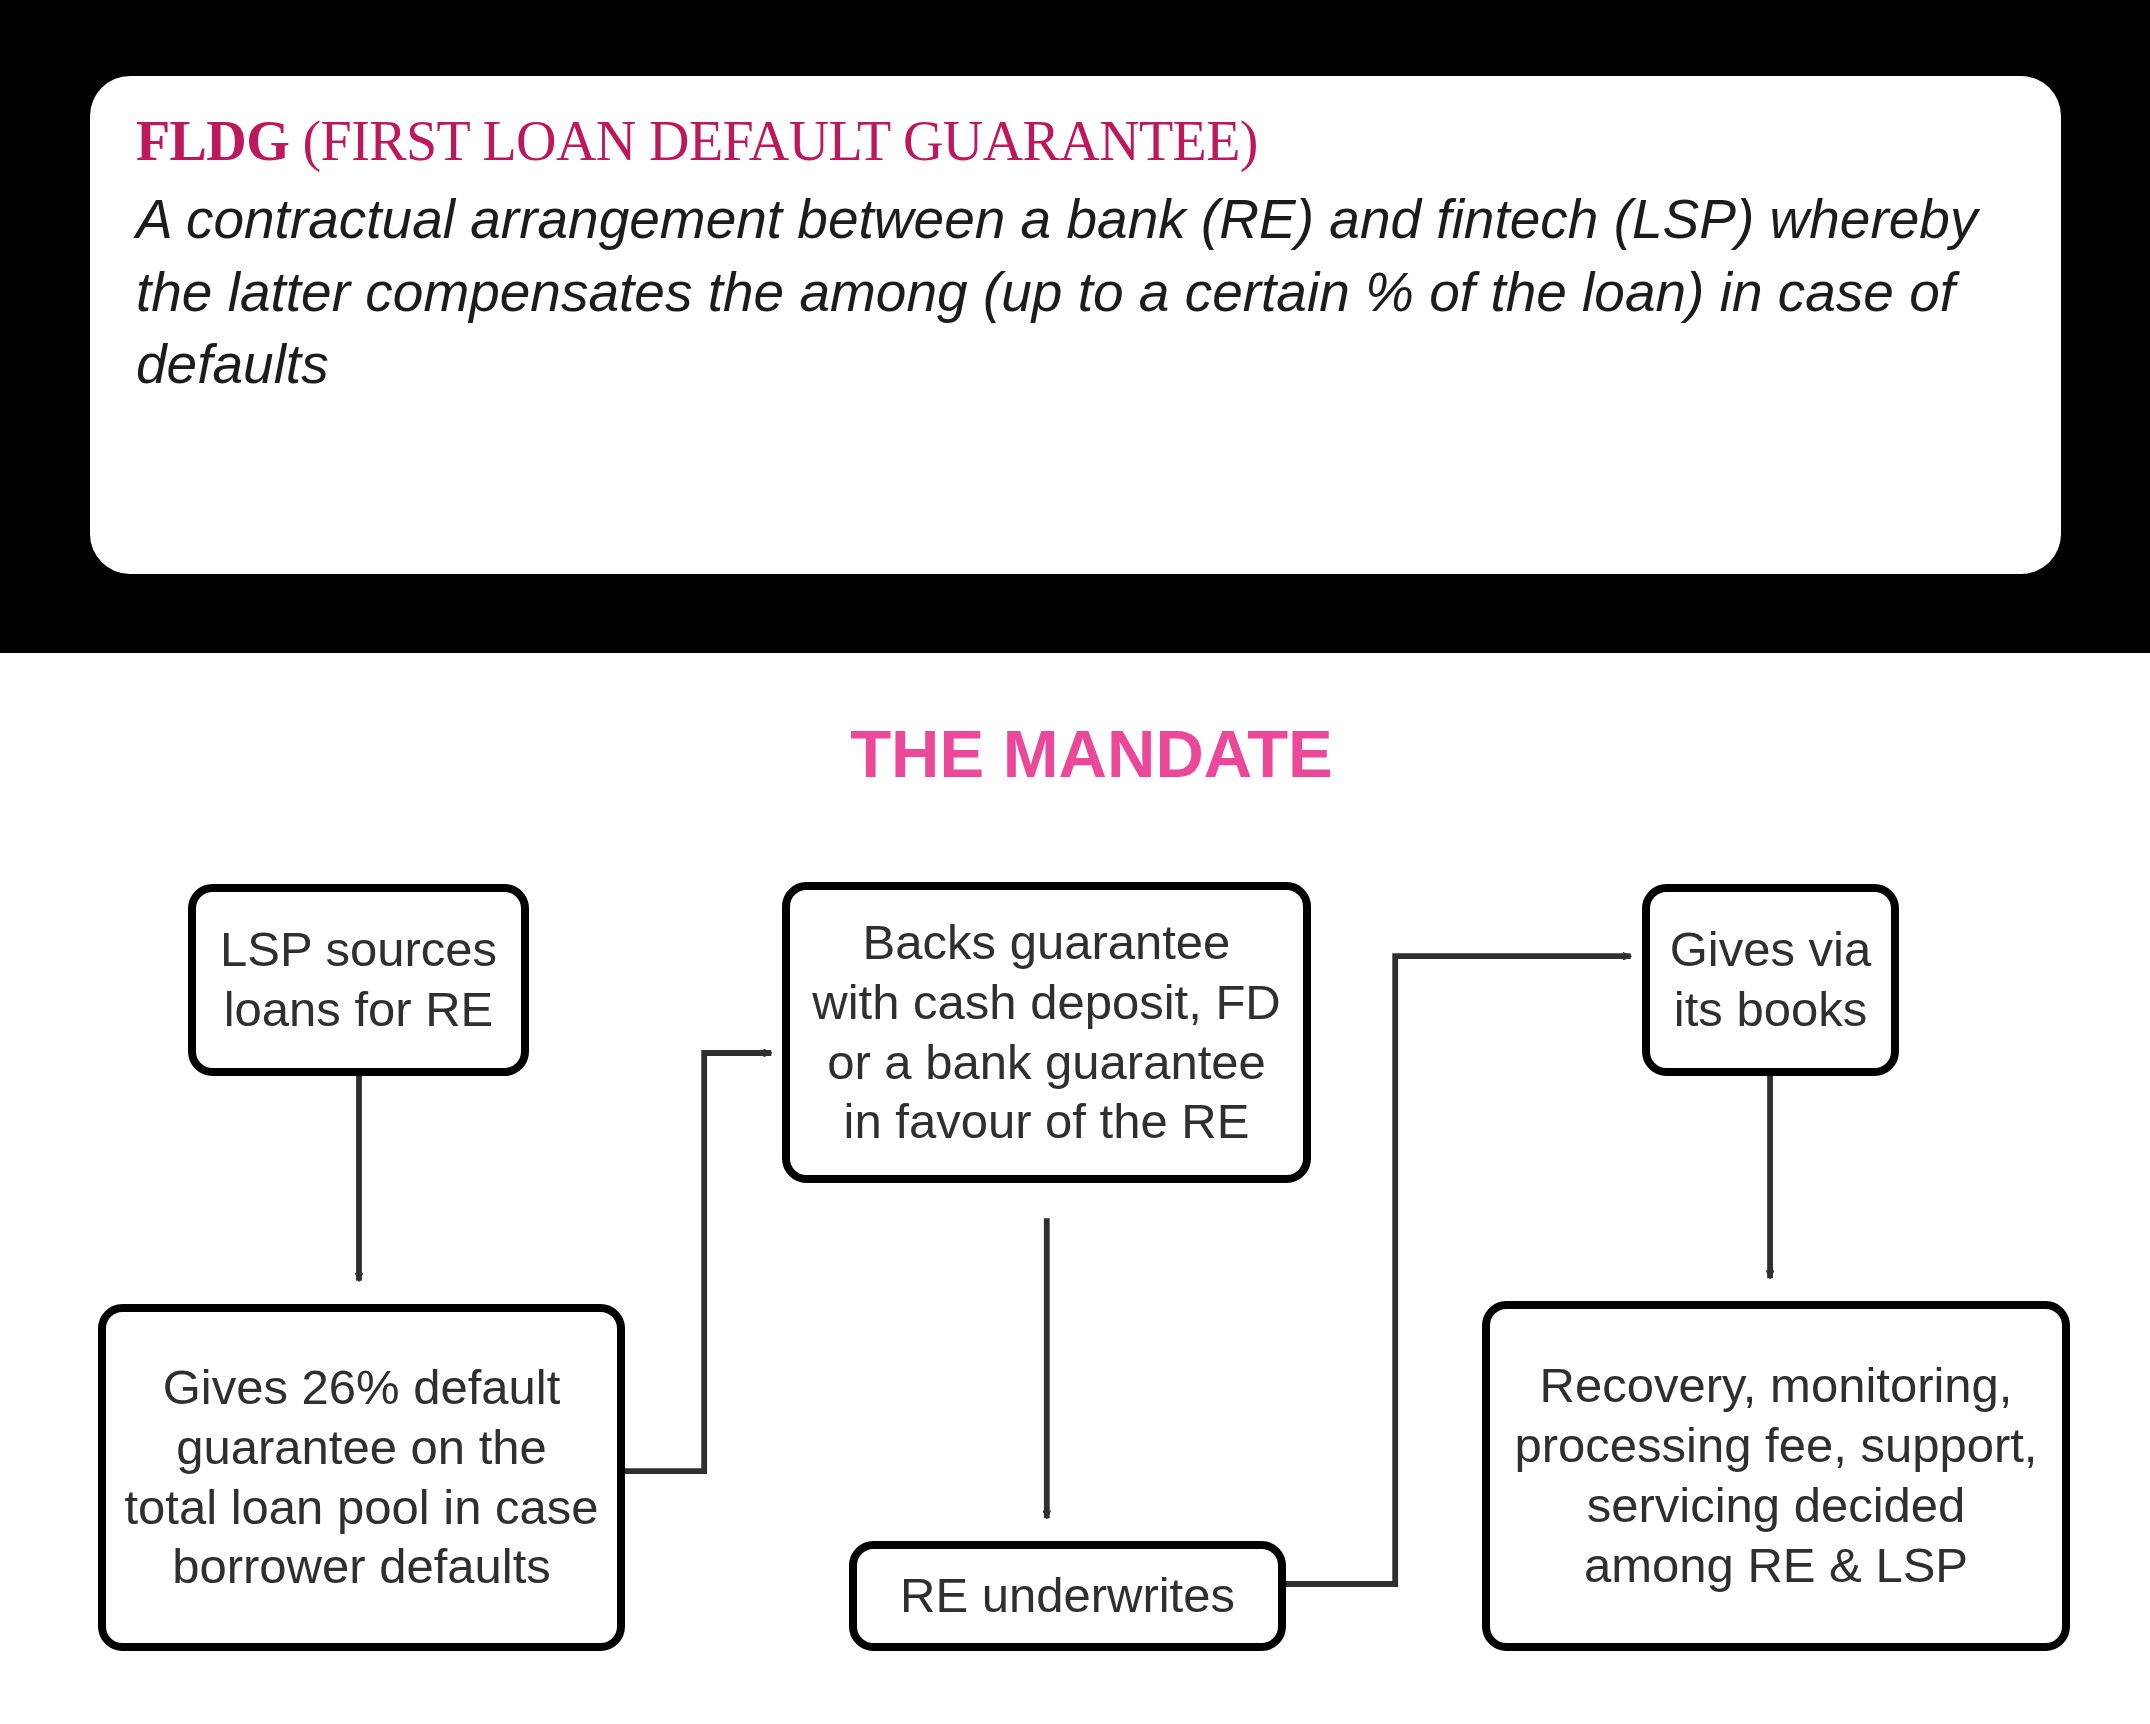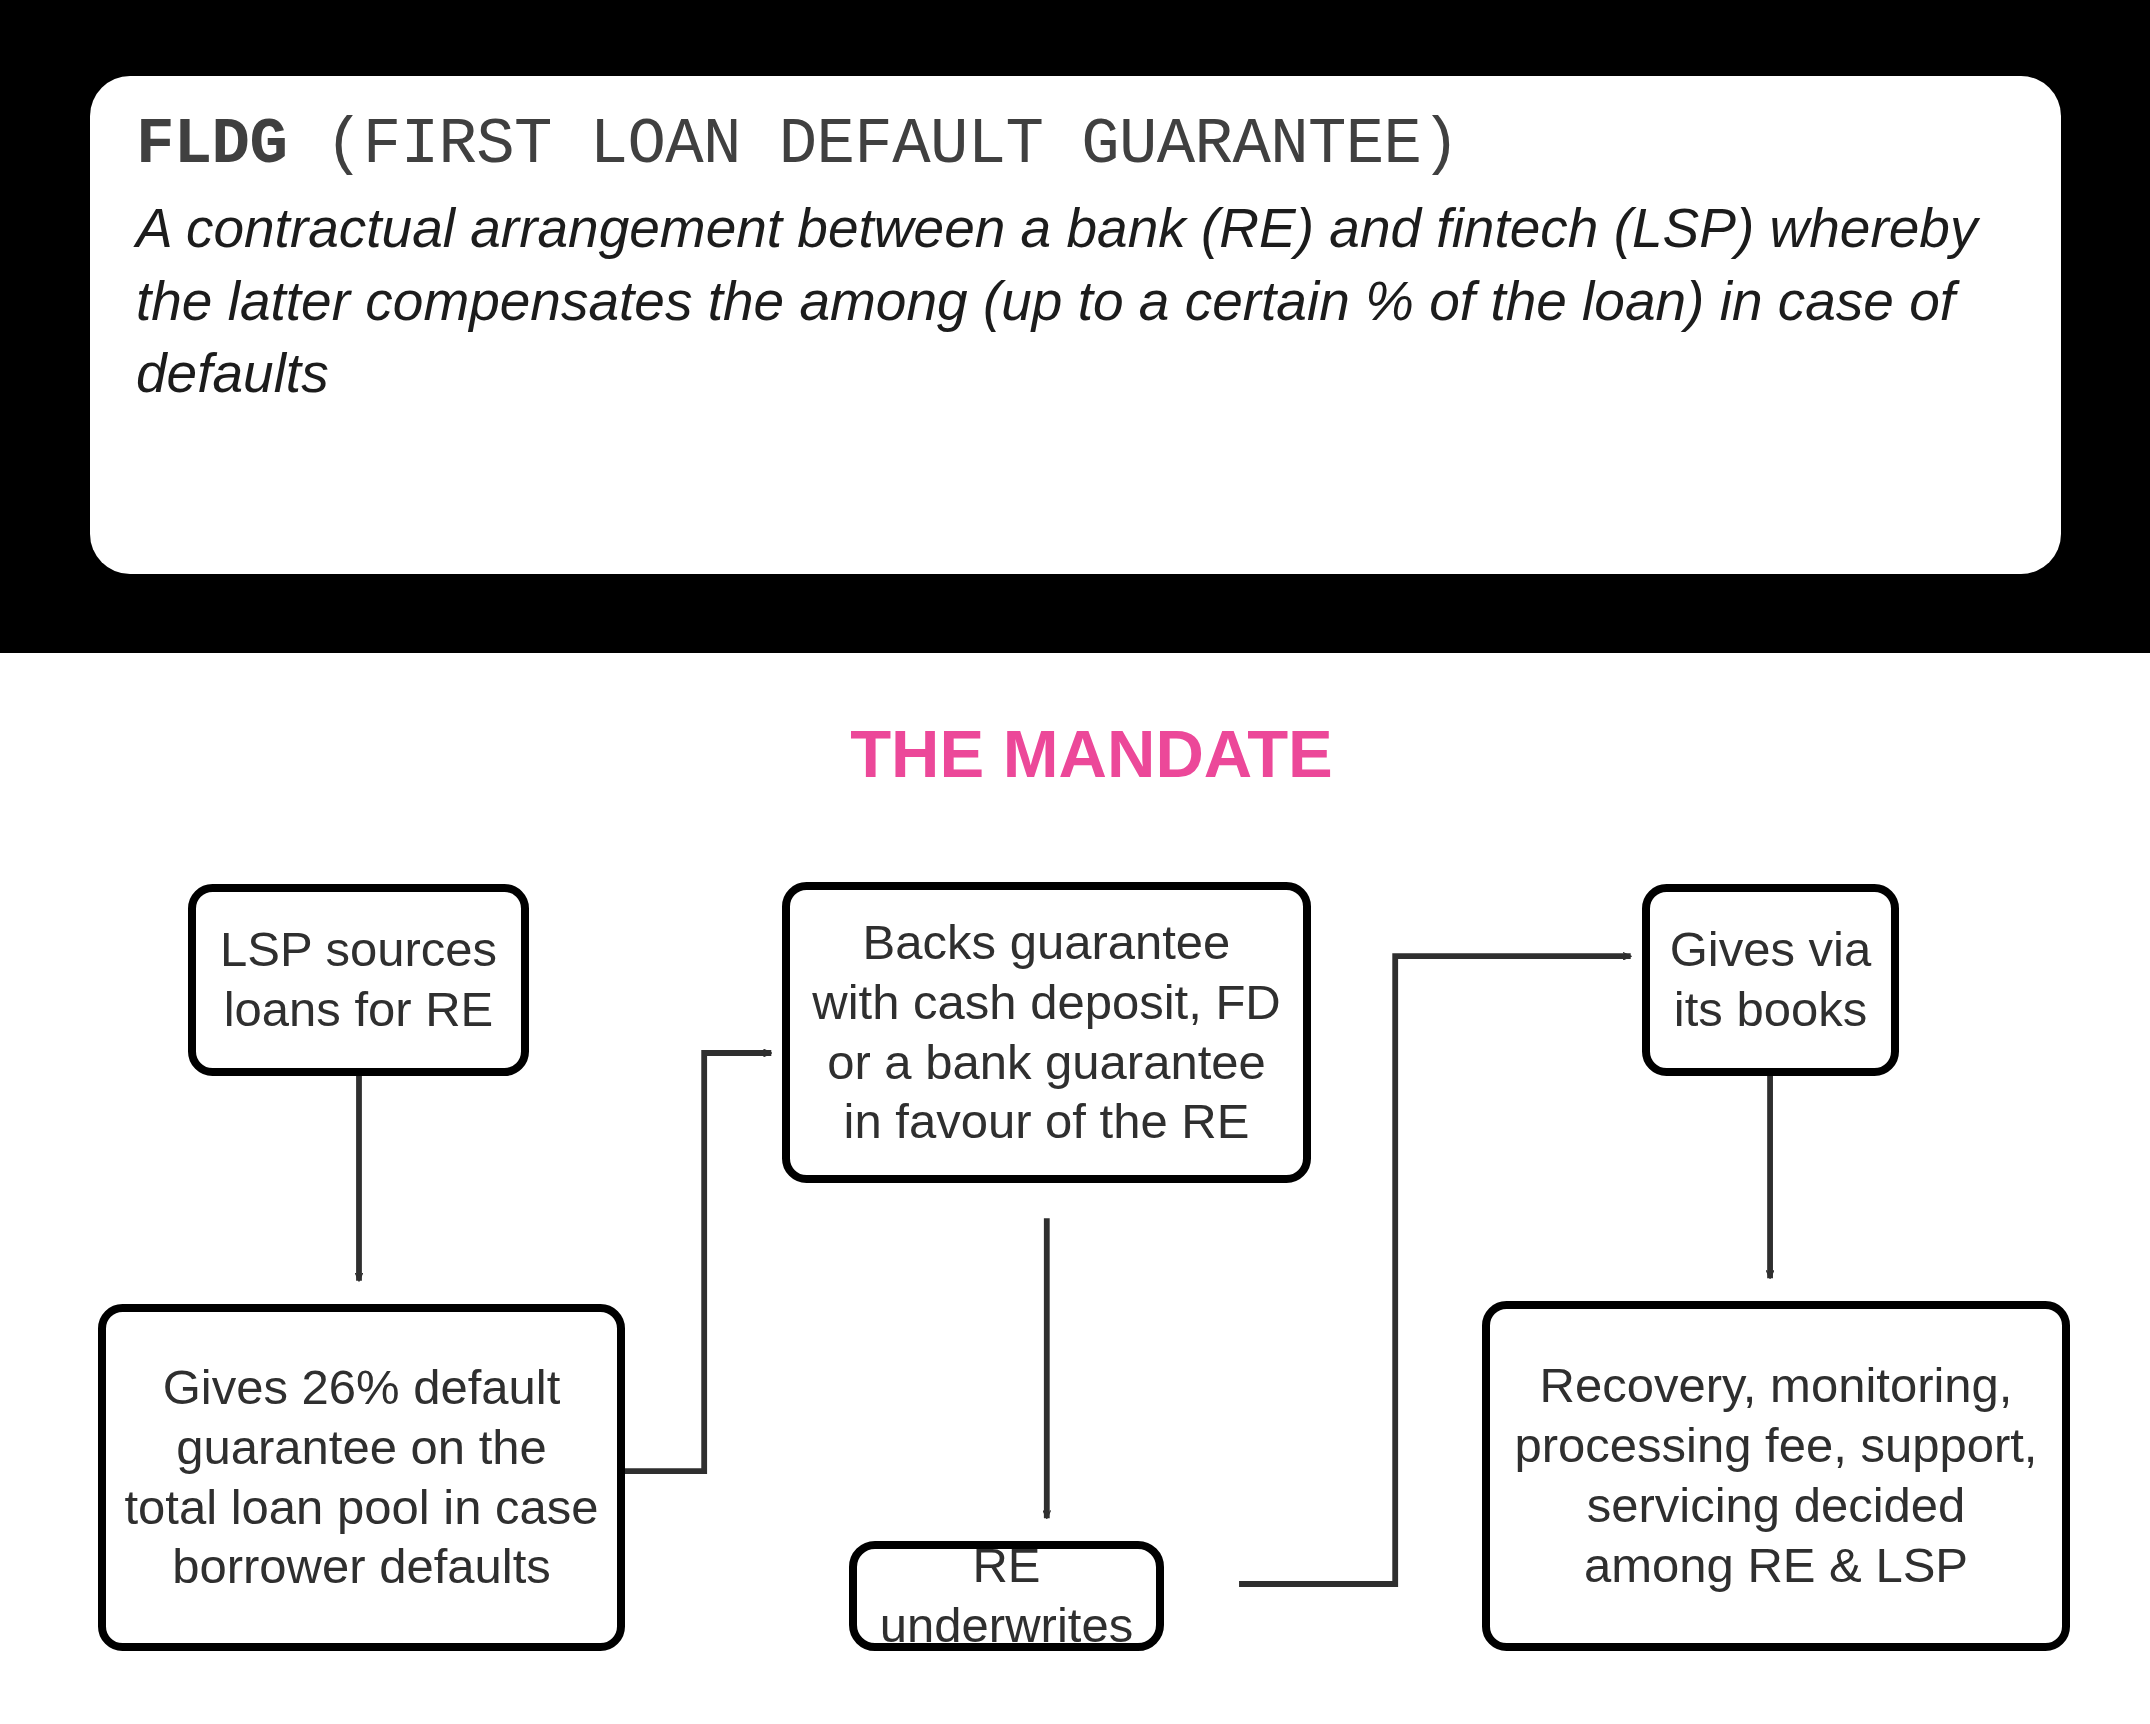--- a/index.html
+++ b/index.html
@@ -31,24 +31,24 @@
     left: 90px;
     top: 76px;
     width: 1971px;
     height: 498px;
     background: #ffffff;
     border-radius: 40px;
     box-sizing: border-box;
     padding: 34px 46px 26px 46px;
   }
   #header-title {
-    font-family: Liberation Mono, monospace;
-    font-size: 64px;
+    font-family: Liberation Serif, serif;
+    font-size: 56px;
     line-height: 1.12;
-    color: #404040;
+    color: #be185d;
     letter-spacing: -0.6px;
     white-space: nowrap;
     margin: 0 0 10.3px 0;
   }
   #header-title .bold {
     font-weight: 700;
   }
   #header-title .light {
     font-weight: 400;
   }
@@ -113,21 +113,21 @@
   .node .txt {
     display: block;
     white-space: pre-line;
   }
 
   
   #node-lsp-sources   { left: 188px;  top: 872px; width: 341px;  height: 192px; font-size: 49px; }
   #node-backs-guar    { left: 782px; top: 870px; width: 529px;  height: 301px; font-size: 49px; }
   #node-lends-books   { left: 1642px; top: 872px; width: 257px;  height: 192px; font-size: 49px; }
   #node-gives-5pct    { left: 98px;  top: 1292px; width: 527px;  height: 347px; font-size: 49px; }
-  #node-re-underwrite { left: 849px; top: 1529px; width: 315px;  height: 110px; font-size: 49px; border-radius: 26px; }
+  #node-re-underwrite { left: 849px; top: 1529px; width: 437px;  height: 110px; font-size: 49px; }
   #node-recovery      { left: 1482px; top: 1289px; width: 588px;  height: 350px; font-size: 49px; }
 </style>
 </head>
 <body>
 
 <div id="page">
 
   <div id="header-band">
     <div id="header-card">
       <div id="header-title"><span class="bold">FLDG</span><span class="light"> (FIRST LOAN DEFAULT GUARANTEE)</span></div>

